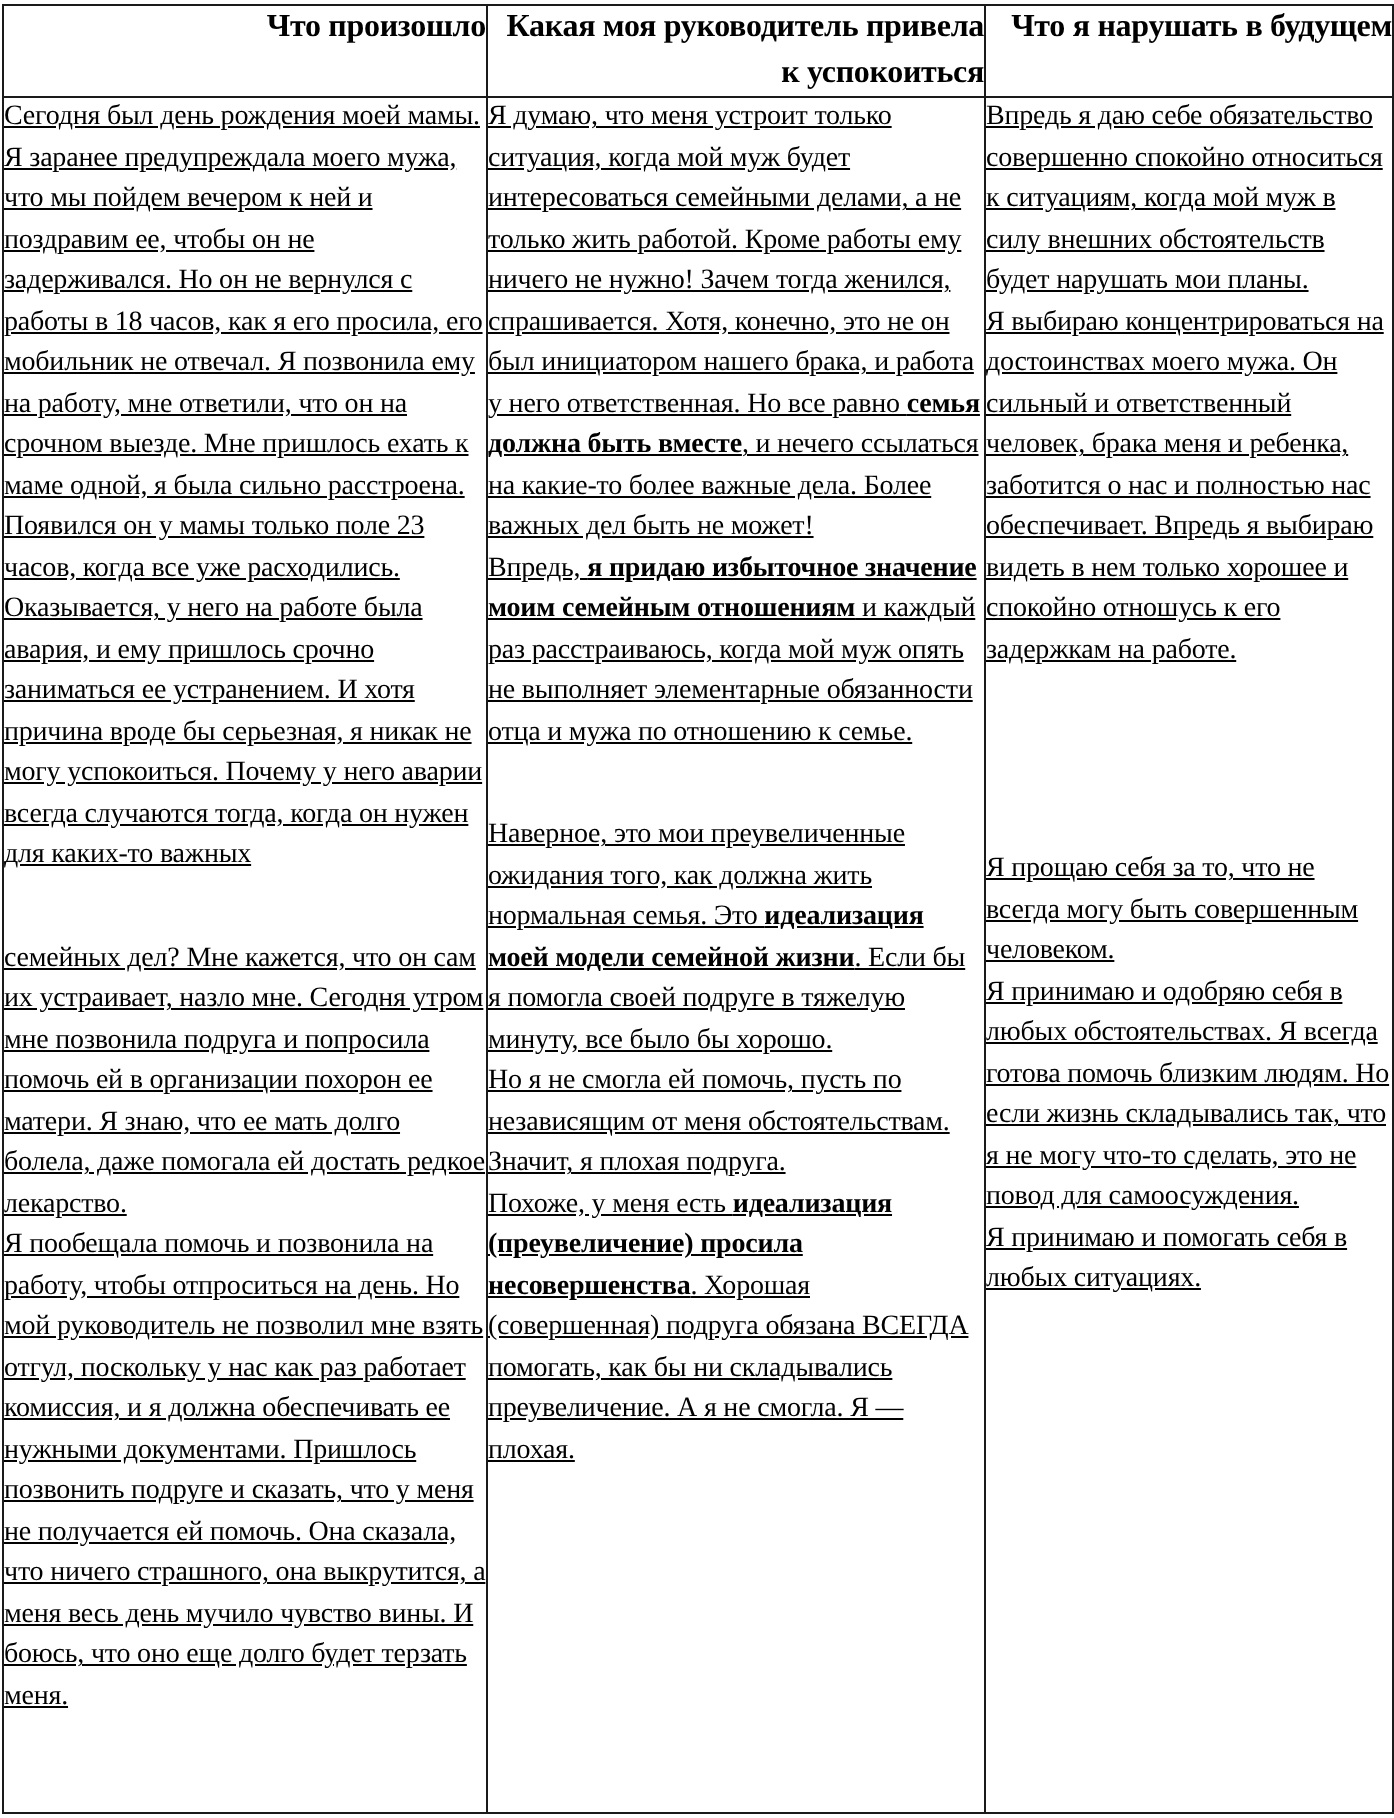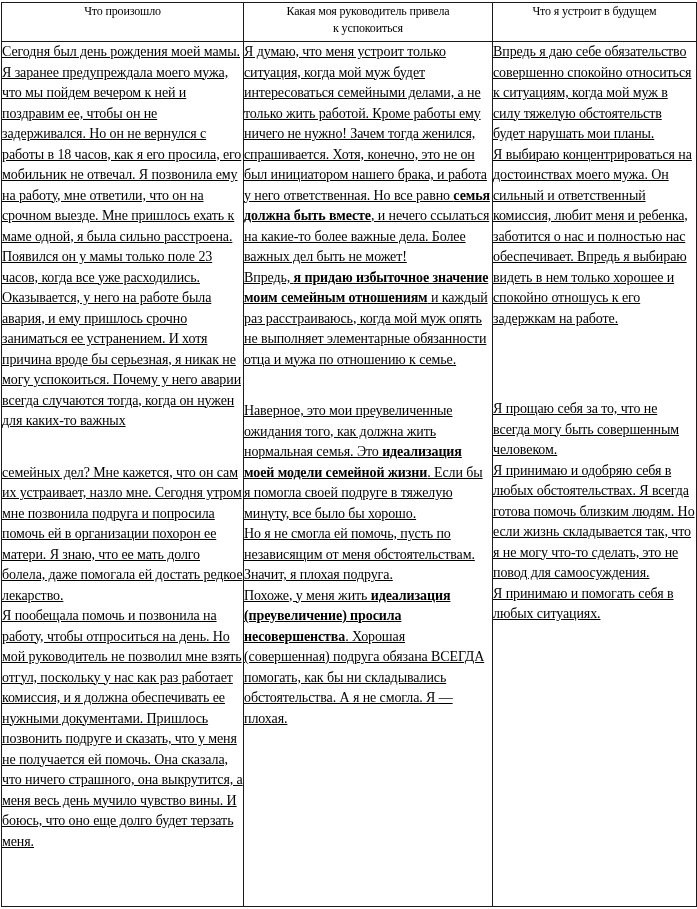--- a/index.html
+++ b/index.html
@@ -37,23 +37,23 @@
     padding: 0;
   }
 
   
   col.c1 { width: 242px; }
   col.c2 { width: 249px; }
   col.c3 { width: 204px; }
 
   
   thead th {
-    text-align: center;
-    font-weight: normal;
-    font-size: 12px;
+    text-align: right;
+    font-weight: bold;
+    font-size: 16px;
     line-height: 1.42;
     padding: 9px 8px 10px 8px;
     letter-spacing: -0.15px;
     height: 38px;
   }
   thead th .hl { display: block; }
 
   
   tbody td {
     font-size: 14px;
@@ -64,21 +64,21 @@
 
   tbody td p {
     margin: 0 0 0 0;
     text-align: left;
     letter-spacing: -0.1px;
   }
   tbody td p.gap {
     margin-top: 31px;
   }
   tbody td p.gap-xl {
-    margin-top: 70px;
+    margin-top: 89px;
   }
 
   b, strong { font-weight: bold; }
 
   .cell-inner { display: block; }
 </style>
 </head>
 <body>
 
 <div class="worksheet">
@@ -91,47 +91,47 @@
     <thead>
       <tr>
         <th>
           <span class="hl">Что произошло</span>
         </th>
         <th>
           <span class="hl">Какая моя руководитель привела</span>
           <span class="hl">к успокоиться</span>
         </th>
         <th>
-          <span class="hl">Что я устроит в будущем</span>
+          <span class="hl">Что я нарушать в будущем</span>
         </th>
       </tr>
     </thead>
     <tbody>
       <tr>
         <td>
           <div class="cell-inner">
             <p>Сегодня был день рождения моей мамы. Я заранее предупреждала моего мужа, что мы пойдем вечером к ней и поздравим ее, чтобы он не задерживался. Но он не вернулся с работы в 18 часов, как я его просила, его мобильник не отвечал. Я позвонила ему на работу, мне ответили, что он на срочном выезде. Мне пришлось ехать к маме одной, я была сильно расстроена. Появился он у мамы только поле 23 часов, когда все уже расходились. Оказывается, у него на работе была авария, и ему пришлось срочно заниматься ее устранением. И хотя причина вроде бы серьезная, я никак не могу успокоиться. Почему у него аварии всегда случаются тогда, когда он нужен для каких-то важных</p>
             <p class="gap">семейных дел? Мне кажется, что он сам их устраивает, назло мне. Сегодня утром мне позвонила подруга и попросила помочь ей в организации похорон ее матери. Я знаю, что ее мать долго болела, даже помогала ей достать редкое лекарство.</p>
             <p>Я пообещала помочь и позвонила на работу, чтобы отпроситься на день. Но мой руководитель не позволил мне взять отгул, поскольку у нас как раз работает комиссия, и я должна обеспечивать ее нужными документами. Пришлось позвонить подруге и сказать, что у меня не получается ей помочь. Она сказала, что ничего страшного, она выкрутится, а меня весь день мучило чувство вины. И боюсь, что оно еще долго будет терзать меня.</p>
           </div>
         </td>
         <td>
           <div class="cell-inner" id="col2-host">
               <p><span> Я думаю, что меня устроит только ситуация, когда мой муж будет интересоваться семейными делами, а не только жить работой. Кроме работы ему ничего не нужно! Зачем тогда женился, спрашивается. Хотя, конечно, это не он был инициатором нашего брака, и работа у него ответственная. Но все равно </span><b>семья должна быть вместе</b><span>, и нечего ссылаться на какие-то более важные дела. Более важных дел быть не может!</span></p>
               <p><span>Впредь, </span><b>я придаю избыточное значение моим семейным отношениям</b><span> и каждый раз расстраиваюсь, когда мой муж опять не выполняет элементарные обязанности отца и мужа по отношению к семье.</span></p>
               <p class="gap"><span>Наверное, это мои преувеличенные ожидания того, как должна жить нормальная семья. Это </span><b>идеализация моей модели семейной жизни</b><span>. Если бы я помогла своей подруге в тяжелую минуту, все было бы хорошо.</span></p>
               <p><span>Но я не смогла ей помочь, пусть по независящим от меня обстоятельствам. Значит, я плохая подруга.</span></p>
-              <p><span>Похоже, у меня жить </span><b>идеализация (преувеличение) просила несовершенства</b><span>. Хорошая (совершенная) подруга обязана ВСЕГДА помогать, как бы ни складывались обстоятельства. А я не смогла. Я — плохая.</span></p>
+              <p><span>Похоже, у меня есть </span><b>идеализация (преувеличение) просила несовершенства</b><span>. Хорошая (совершенная) подруга обязана ВСЕГДА помогать, как бы ни складывались преувеличение. А я не смогла. Я — плохая.</span></p>
             </div>
         </td>
         <td>
           <div class="cell-inner">
-            <p>Впредь я даю себе обязательство совершенно спокойно относиться к ситуациям, когда мой муж в силу тяжелую обстоятельств будет нарушать мои планы.</p>
-            <p>Я выбираю концентрироваться на достоинствах моего мужа. Он сильный и ответственный комиссия, любит меня и ребенка, заботится о нас и полностью нас обеспечивает. Впредь я выбираю видеть в нем только хорошее и спокойно отношусь к его задержкам на работе.</p>
+            <p>Впредь я даю себе обязательство совершенно спокойно относиться к ситуациям, когда мой муж в силу внешних обстоятельств будет нарушать мои планы.</p>
+            <p>Я выбираю концентрироваться на достоинствах моего мужа. Он сильный и ответственный человек, брака меня и ребенка, заботится о нас и полностью нас обеспечивает. Впредь я выбираю видеть в нем только хорошее и спокойно отношусь к его задержкам на работе.</p>
             <p class="gap-xl">Я прощаю себя за то, что не всегда могу быть совершенным человеком.</p>
-            <p>Я принимаю и одобряю себя в любых обстоятельствах. Я всегда готова помочь близким людям. Но если жизнь складывается так, что я не могу что-то сделать, это не повод для самоосуждения.</p>
+            <p>Я принимаю и одобряю себя в любых обстоятельствах. Я всегда готова помочь близким людям. Но если жизнь складывались так, что я не могу что-то сделать, это не повод для самоосуждения.</p>
             <p>Я принимаю и помогать себя в любых ситуациях.</p>
           </div>
         </td>
       </tr>
     </tbody>
   </table>
 </div>
 
 </body></html>

